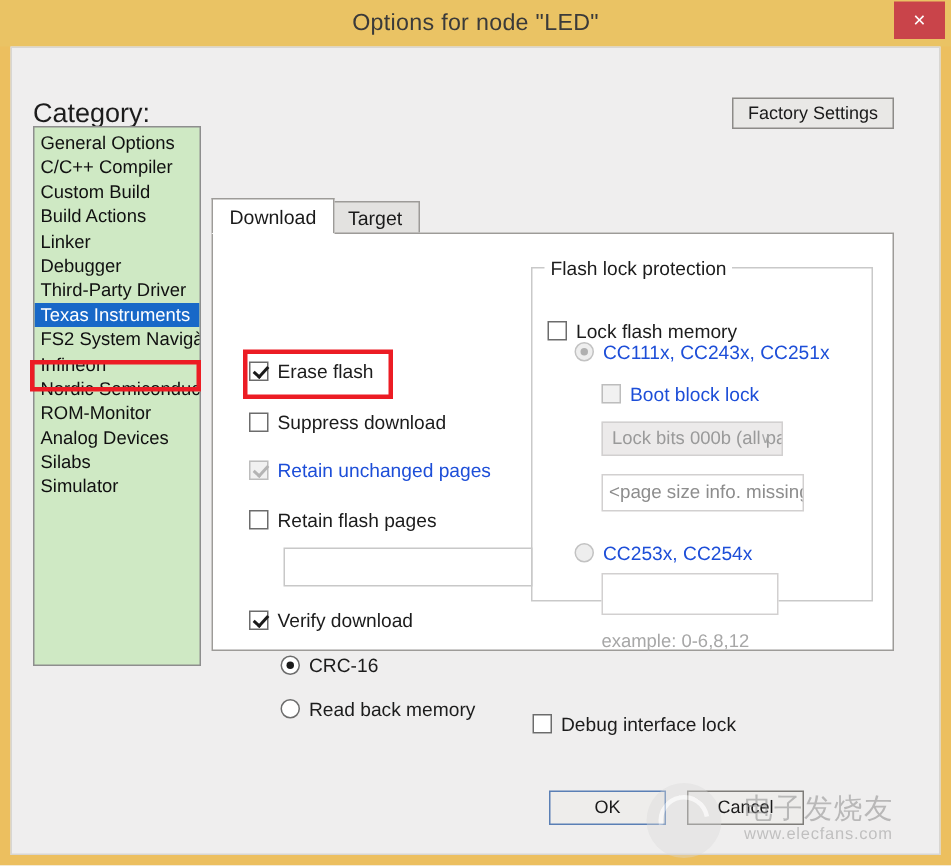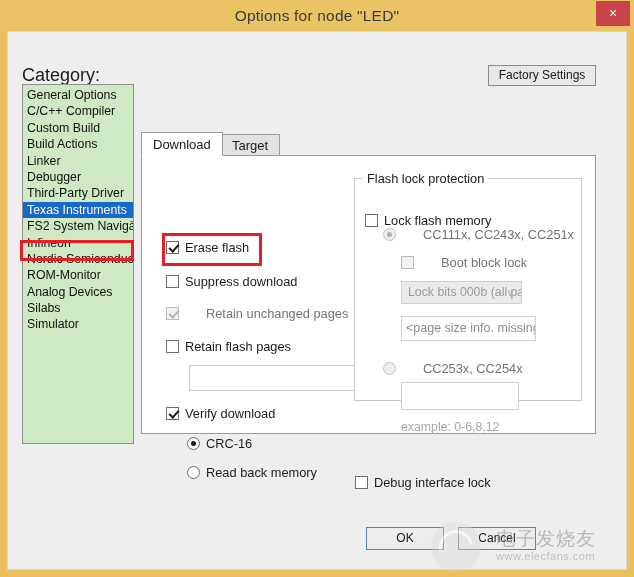--- a/index.html
+++ b/index.html
@@ -157,21 +157,21 @@
 
   
   .row {
     position: absolute;
     display: flex;
     align-items: center;
     font-size: 12.8px;
     color: #1c1c1c;
     white-space: nowrap;
   }
-  .row.disabled { color: #737373; gap: 21px; }
+  .row.disabled { color: #1d4ed8; }
 
   .cb {
     width: 13px; height: 13px;
     border: 1px solid #6c6c6c;
     background: #ffffff;
     margin-right: 6px;
     position: relative;
     flex: none;
   }
   .cb.disabled { border-color: #bdbdbd; background: #f1f1f1; }

